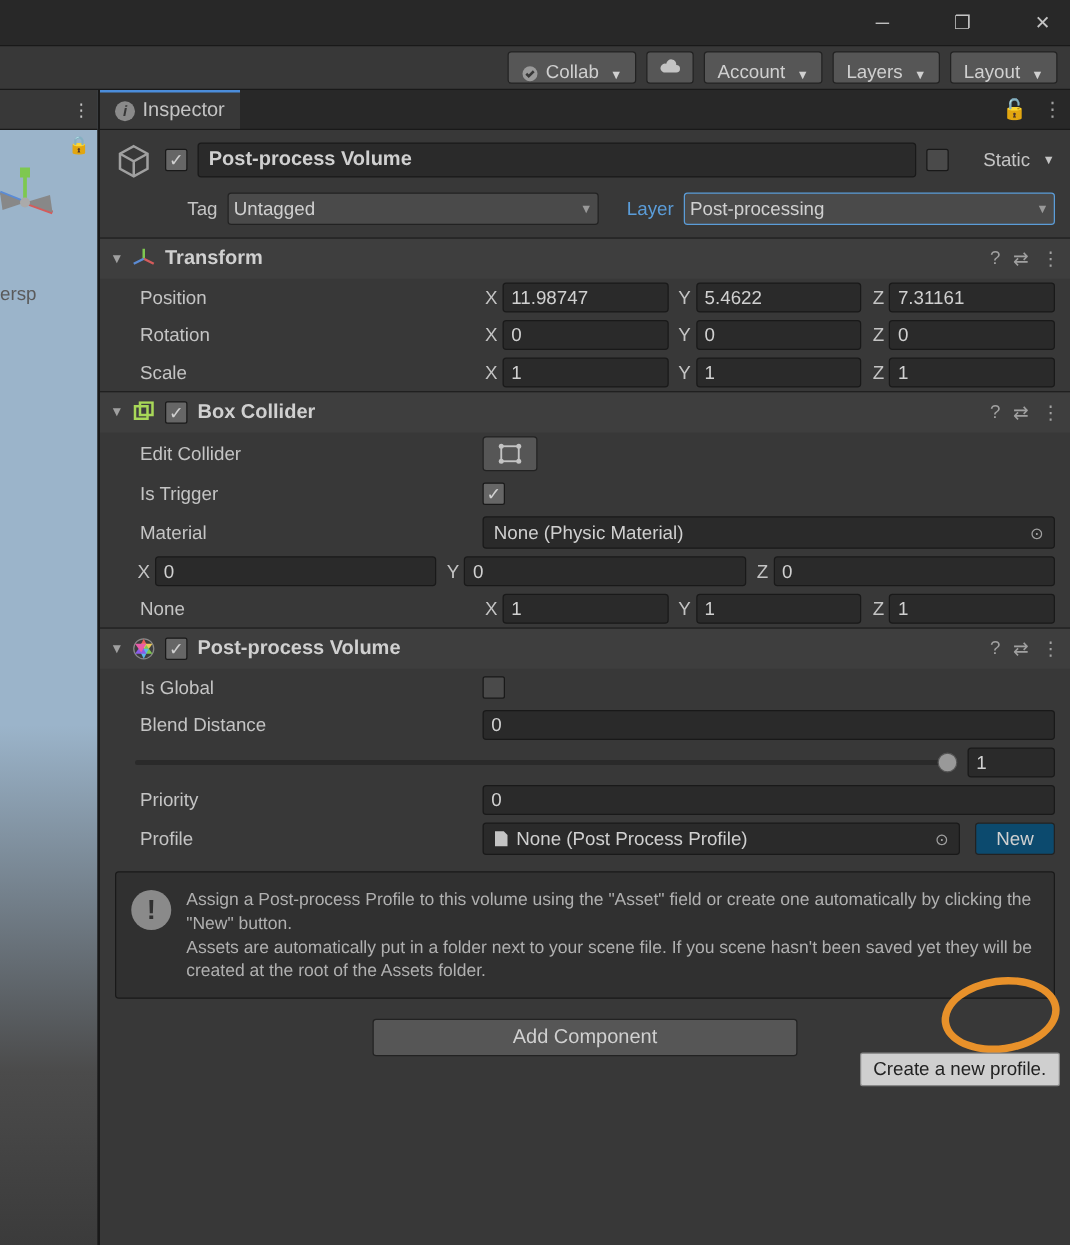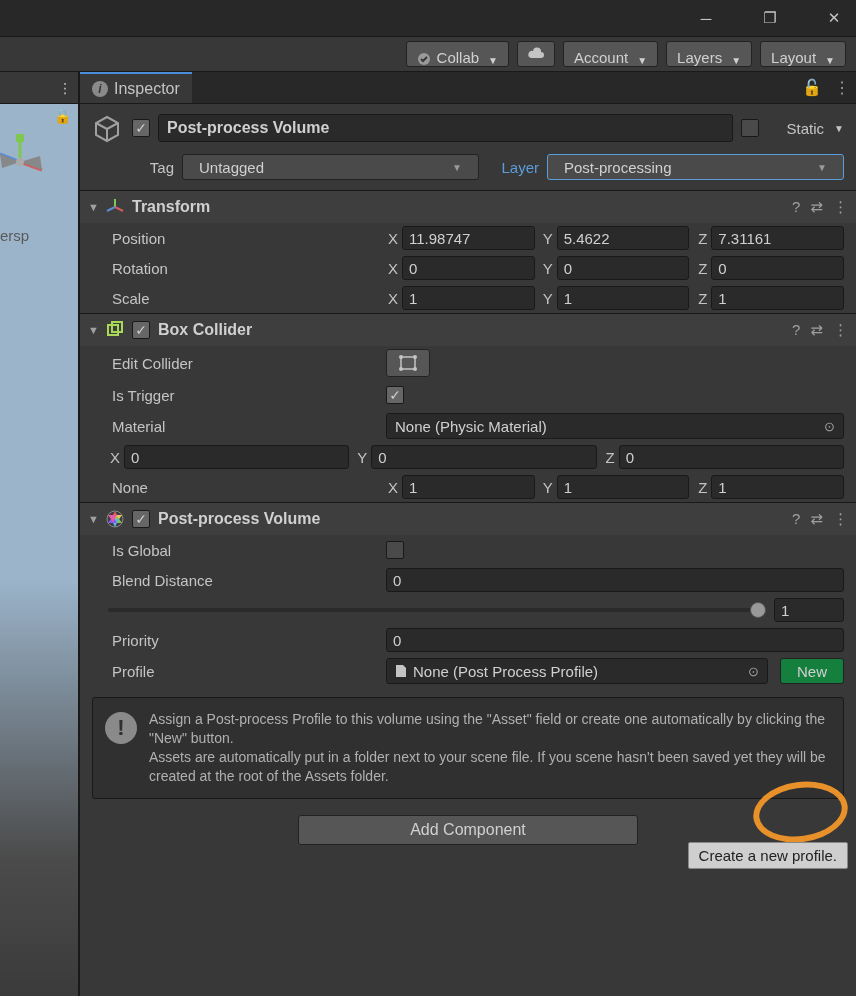--- a/index.html
+++ b/index.html
@@ -41,21 +41,21 @@
 .cube-icon { width:30px; height:30px; color:#a0a0a0; flex-shrink:0;}
 .namefield { flex:1; background:#2a2a2a; border:1px solid #191919; border-radius:3px; height:28px; padding:0 8px; color:#d0d0d0; font-size:16px; font-weight:600; display:flex; align-items:center;}
 .check { width:18px; height:18px; background:#666; border:1px solid #191919; border-radius:2px; display:flex; align-items:center; justify-content:center; color:#d0d0d0; font-size:14px; flex-shrink:0;}
 .check.off { background:#4a4a4a; }
 .staticlbl { color:#c4c4c4; font-size:15px; margin-left:20px;}
 .chev-small{ color:#c4c4c4; font-size:10px; margin-left:2px;}
 
 .taglayer { display:flex; align-items:center; gap:8px; padding:4px 12px 10px 52px; }
 .taglayer .lbl { color:#c4c4c4; font-size:15px; width:42px; text-align:right;}
 .taglayer .lbl.layer { color:#5b9dd9; width:52px;}
-.dd { flex:1; background:#4a4a4a; border:1px solid #222; border-radius:3px; height:26px; padding:0 16px; display:flex; align-items:center; justify-content:space-between; color:#d0d0d0; font-size:15px;}
+.dd { flex:1; background:#4a4a4a; border:1px solid #222; border-radius:3px; height:26px; padding:0 4px; display:flex; align-items:center; justify-content:space-between; color:#d0d0d0; font-size:15px;}
 .dd.highlight { border:1px solid #5b9dd9; }
 .dd .chev{font-size:10px;color:#999;}
 
 
 .component { border-top:1px solid #191919; }
 .comp-header { display:flex; align-items:center; height:32px; padding:0 8px; gap:8px; background:#3e3e3e;}
 .foldout { color:#a0a0a0; font-size:11px; width:10px;}
 .comp-title { font-weight:600; color:#d0d0d0; font-size:16px; flex:1;}
 .comp-icons { display:flex; gap:10px; color:#a0a0a0; font-size:15px;}
 .comp-icons span{cursor:default;}
@@ -73,21 +73,21 @@
 .objfield { flex:1; background:#2a2a2a; border:1px solid #191919; border-radius:3px; height:26px; padding:0 8px; color:#d0d0d0; font-size:15px; display:flex; align-items:center; justify-content:space-between;}
 .objfield .picker{ color:#a0a0a0; font-size:13px;}
 
 .editcol-btn{ width:44px; height:28px; background:#565656; border:1px solid #222; border-radius:3px; display:flex; align-items:center; justify-content:center;}
 
 .slider { flex:1; display:flex; align-items:center; gap:8px;}
 .slider-track{ flex:1; height:4px; background:#2a2a2a; border-radius:2px; position:relative;}
 .slider-thumb{ position:absolute; right:0; top:-6px; width:16px; height:16px; border-radius:50%; background:#999; border:1px solid #555;}
 .slider-val{ width:70px; background:#2a2a2a; border:1px solid #191919; border-radius:3px; height:24px; padding:0 6px; color:#d0d0d0; font-size:15px; display:flex; align-items:center;}
 
-.newbtn { background:#15803d; border:1px solid #222; border-radius:3px; height:26px; padding:0 16px; color:#d0d0d0; font-size:15px; display:flex; align-items:center; margin-left:6px;}
+.newbtn { background:#0c4a6e; border:1px solid #222; border-radius:3px; height:26px; padding:0 16px; color:#d0d0d0; font-size:15px; display:flex; align-items:center; margin-left:6px;}
 
 .helpbox { margin:10px 12px; background:#303030; border:1px solid #191919; border-radius:3px; padding:12px 12px 12px 56px; position:relative; font-size:14px; color:#b0b0b0; line-height:1.35;}
 .helpbox .info-big{ position:absolute; left:12px; top:14px; width:32px; height:32px; border-radius:50%; background:#8a8a8a; color:#303030; display:flex; align-items:center; justify-content:center; font-size:22px; font-weight:bold;}
 
 .tooltip { position:absolute; right:8px; top:770px; background:#cfcfcf; color:#222; border:1px solid #888; padding:4px 10px; font-size:15px; border-radius:2px; z-index:10;}
 
 .addcomp { margin:16px auto; width:340px; height:30px; background:#565656; border:1px solid #222; border-radius:3px; display:flex; align-items:center; justify-content:center; color:#d0d0d0; font-size:16px;}
 
 .circle-annot { position:absolute; right:8px; top:710px; width:95px; height:60px; border:6px solid #e8912a; border-radius:50%; transform:rotate(-8deg); z-index:9; pointer-events:none;}
 

